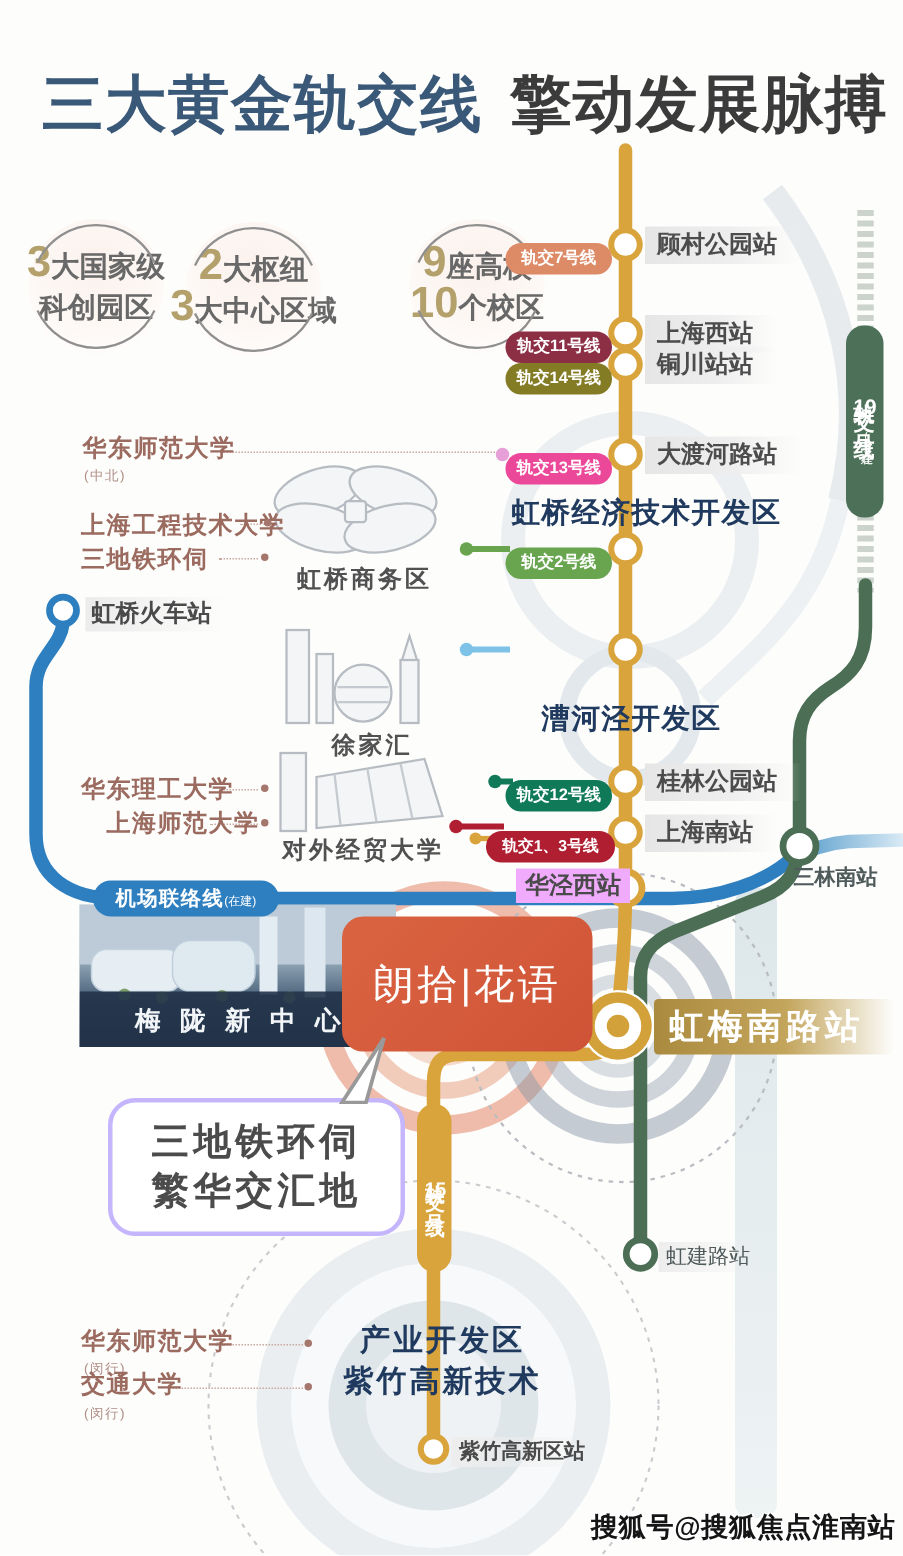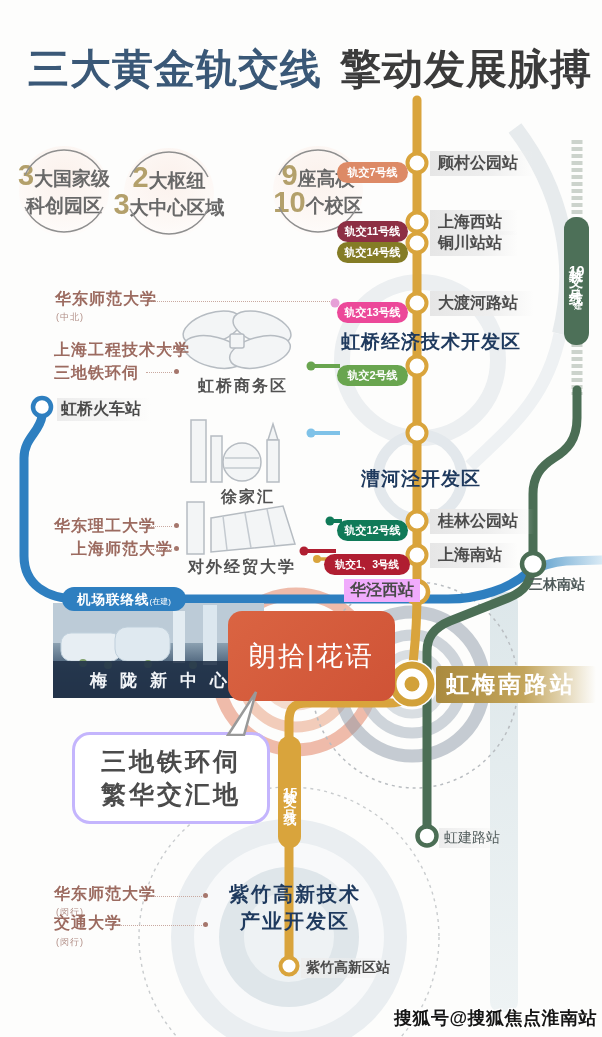--- a/index.html
+++ b/index.html
@@ -231,22 +231,22 @@
     <span class="stname">桂林公园站</span>
     </div>
   <div class="abs z4 strow" style="top:544px;">
     <span class="pill wide c13a">轨交1、3号线</span>
     <span class="stname">上海南站</span>
     </div>
 
   <div class="abs z4 area" style="left:341px;top:329px;">虹桥经济技术开发区</div>
   <div class="abs z4 area" style="left:361px;top:466px;">漕河泾开发区</div>
   <div class="abs" id="zizhuTitle">
+    <div>产业开发区</div>
     <div>紫竹高新技术</div>
-    <div>产业开发区</div>
   </div>
 
   <div class="abs z4" style="left:344px;top:579px;font-size:16px;font-weight:800;color:#4a4a4a;background:#f0abfc;padding:1px 6px;">华泾西站</div>
   <div class="abs z4 smallstation" style="left:524px;top:575px;background:none;font-weight:700;">三林南站</div>
   <div class="abs z4 smallstation" style="left:439px;top:828px;">虹建路站</div>
   <div class="abs z4 smallstation" style="left:301px;top:958px;color:#4a4a4a;font-weight:700;text-align:center;">紫竹高新区站</div>
   <div class="abs z4" style="left:57px;top:398px;font-size:16px;font-weight:800;color:#4a4a4a;background:linear-gradient(90deg,#ececec,rgba(236,236,236,0));padding:1px 10px 1px 4px;">虹桥火车站</div>
 
   <div class="abs z6 vpill" id="pill19">
     <span class="vtext"><span>轨交</span><span class="vnum">19</span><span>号线</span></span>

